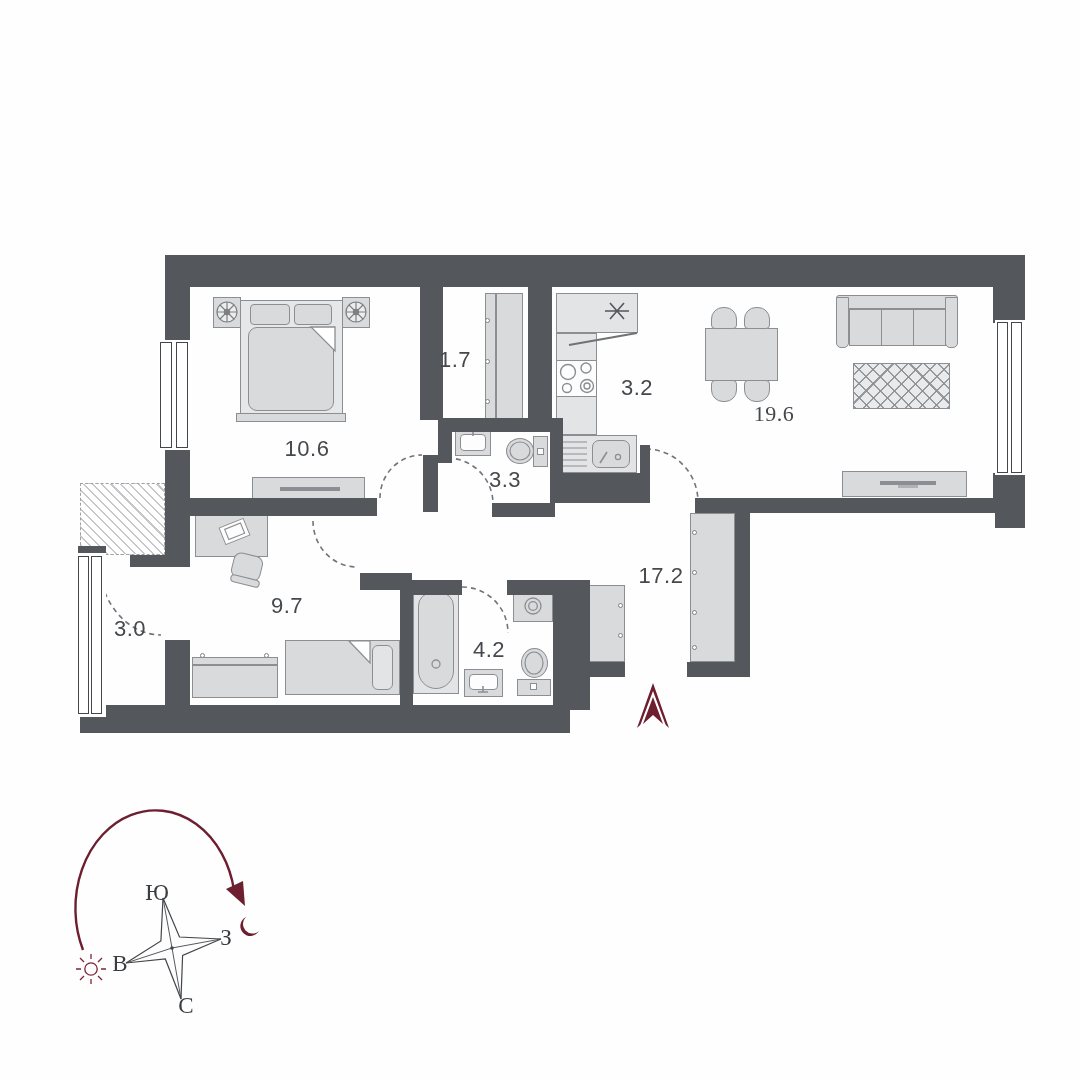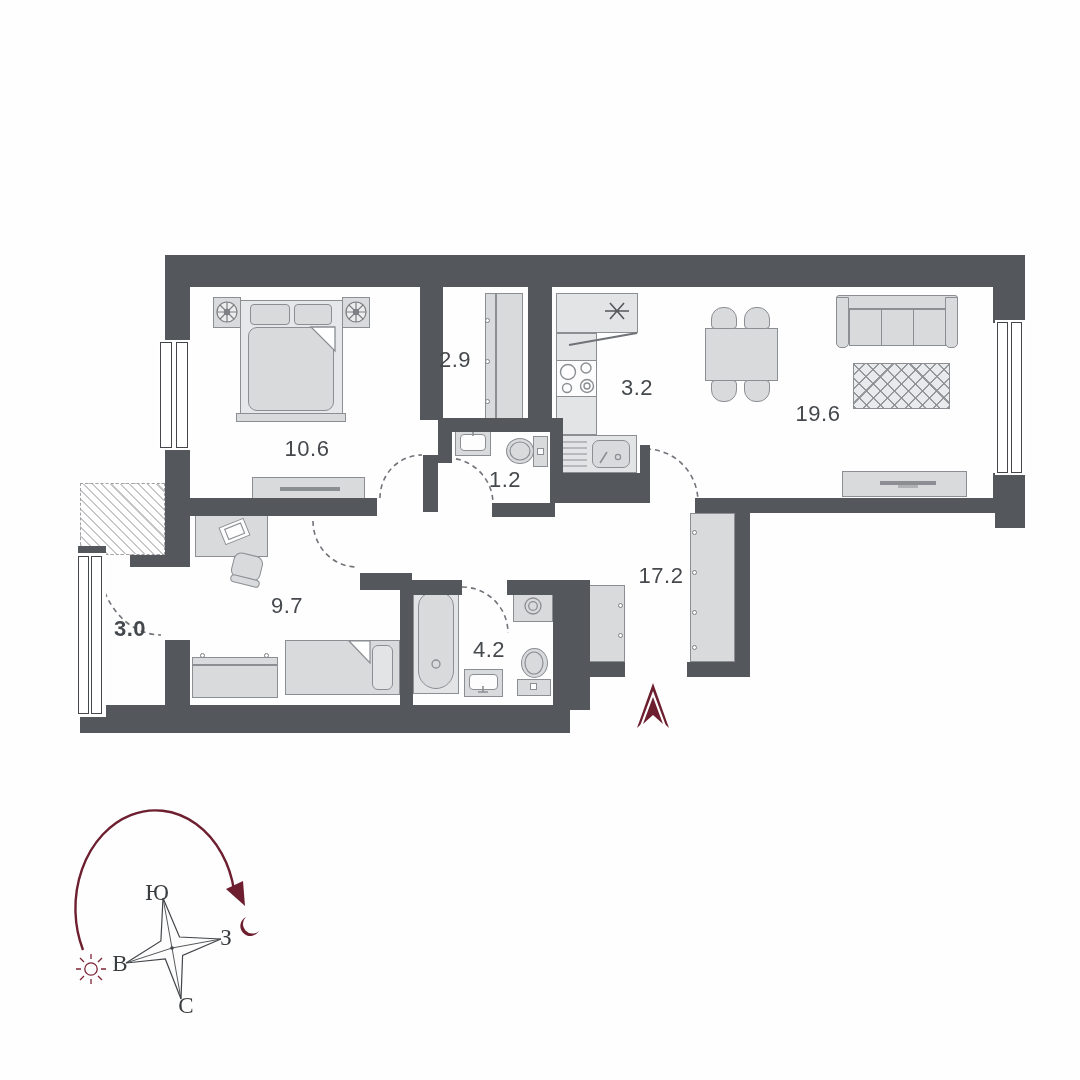--- a/index.html
+++ b/index.html
@@ -212,27 +212,27 @@
     <div class="slat" style="left:15px;top:3px;width:11px;height:158px;"></div>
   </div>
 
   <svg width="1080" height="1080" viewBox="0 0 1080 1080" style="z-index:30;pointer-events:none;">
     <path d="M 653 683 L 669 728 L 653 713 L 637 728 Z" fill="#6d1f2f"></path>
     <path d="M 653 691 L 666 726 L 653 714 L 640 726 Z" fill="#ffffff"></path>
     <path d="M 653 697 L 663 724 L 653 715 L 643 724 Z" fill="#6d1f2f"></path>
   </svg>
 
   <div class="lbl" style="left:307px;top:449px;">10.6</div>
-  <div class="lbl" style="left:455px;top:360px;">2.9</div>
+  <div class="lbl" style="left:455px;top:360px;">1.7</div>
   <div class="lbl" style="left:637px;top:388px;">3.2</div>
-  <div class="lbl" style="left:818px;top:414px;">19.6</div>
-  <div class="lbl" style="left:505px;top:480px;">1.2</div>
+  <div class="lbl" style="left:774px;top:414px;font-family:Liberation Serif, serif;">19.6</div>
+  <div class="lbl" style="left:505px;top:480px;">3.3</div>
   <div class="lbl" style="left:661px;top:576px;">17.2</div>
   <div class="lbl" style="left:287px;top:606px;text-align:center;">9.7</div>
-  <div class="lbl" style="left:130px;top:629px;font-weight:bold;">3.0</div>
+  <div class="lbl" style="left:130px;top:629px;">3.0</div>
   <div class="lbl" style="left:489px;top:650px;">4.2</div>
 
 
   <svg width="1080" height="1080" viewBox="0 0 1080 1080" style="z-index:20;pointer-events:none;">
 
     <path d="M 83 950 A 80 98 0 1 1 234 890" stroke="#6d1f2f" stroke-width="2.4" fill="none"></path>
     <polygon points="245,906 226,889 243,881" fill="#6d1f2f"></polygon>
 
     <g stroke="#7d2436" stroke-width="1.3" fill="none">
       <circle cx="91" cy="969" r="6.2"></circle>

